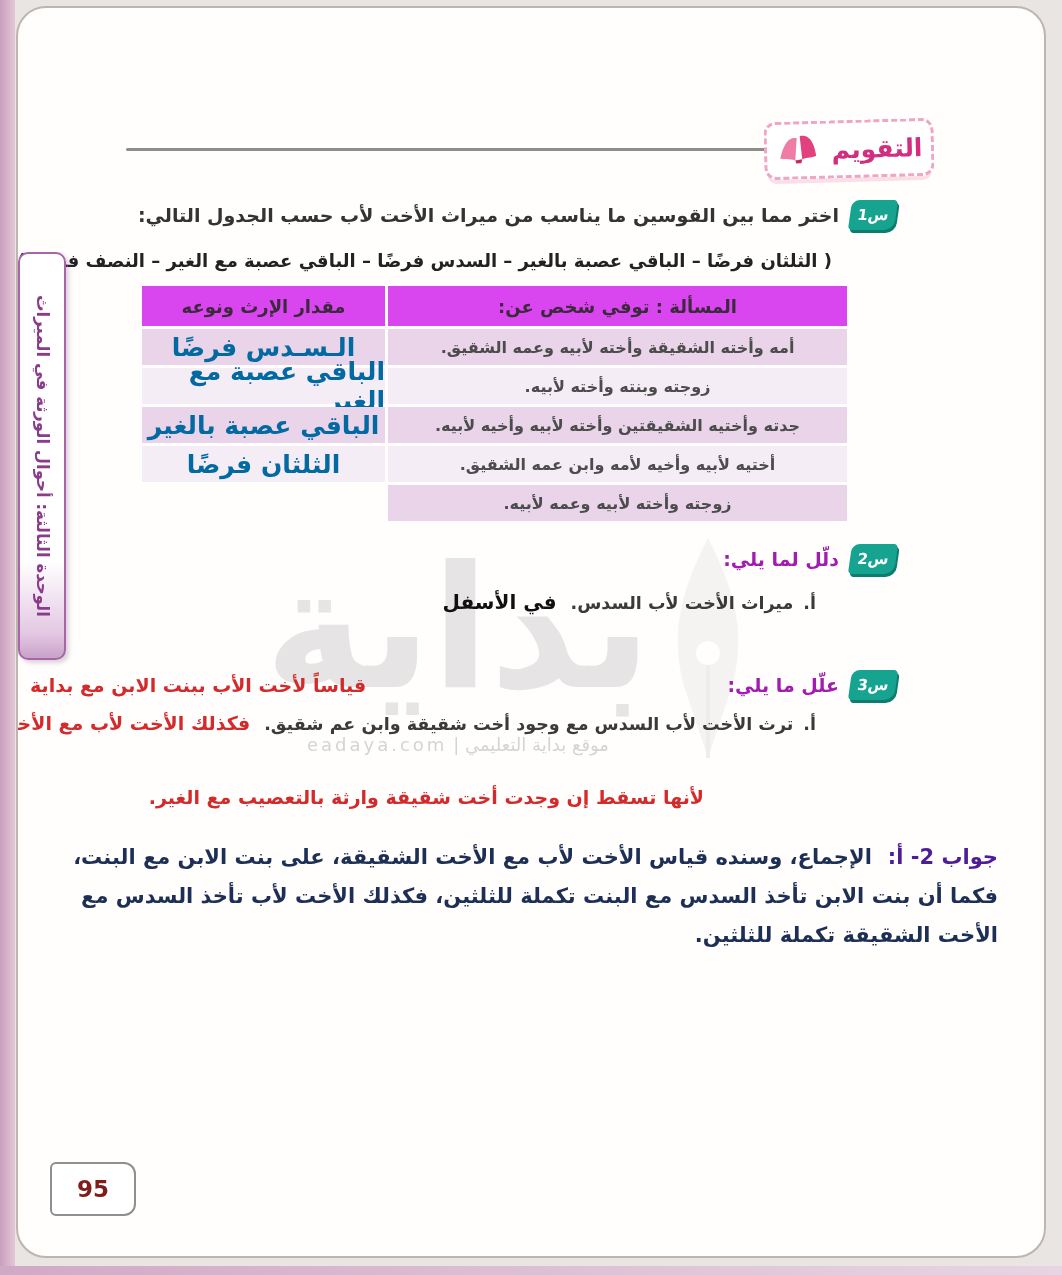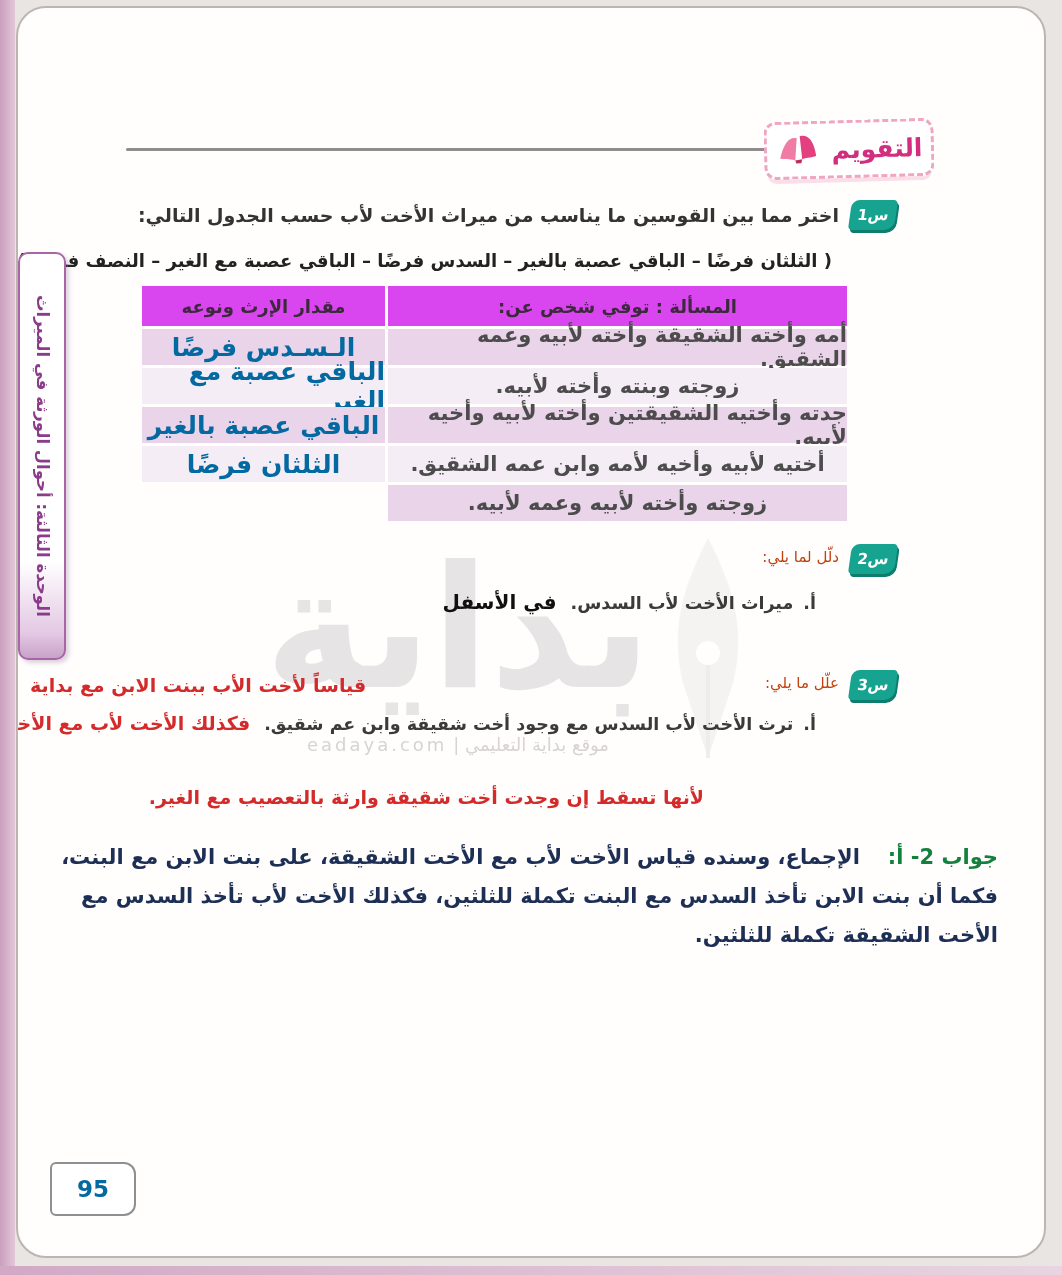--- a/index.html
+++ b/index.html
@@ -46,59 +46,59 @@
   .q1-options { position:absolute; right:212px; top:242px; color:#222;
     font-weight:700; font-size:18px; white-space:nowrap; }
 
   
   .irth-table { position:absolute; top:278px; left:124px; width:705px;
     display:grid; grid-template-columns:459px 243px;
     grid-template-rows:40px repeat(5,36px); gap:3px; direction:rtl; }
   .th { background:#d946ef; color:#3c2a3c; font-weight:800; font-size:18px;
     display:flex; align-items:center; justify-content:center; }
   .td { display:flex; align-items:center; justify-content:center; }
-  .td.case { color:#4c4c4c; font-weight:600; font-size:21px; }
+  .td.case { color:#4c4c4c; font-weight:600; font-size:16px; }
   .td.answer { color:#0369a1; font-weight:700; font-size:25px; }
   .dark { background:#e9d4e9; }
   .light { background:#f5edf5; }
 
   
-  .q-title { position:absolute; right:205px; color:#c2410c; font-weight:400; font-size:15px; white-space:nowrap; }
+  .q-title { position:absolute; right:205px; color:#a21caf; font-weight:700; font-size:19px; white-space:nowrap; }
   .t2 { top:540px; } .t3 { top:666px; }
   .q-item { position:absolute; right:228px; color:#3a3a3a; font-weight:700;
     font-size:17.5px; white-space:nowrap; }
   .i2a { top:582px; } .i2b { top:624px; } .i3a { top:704px; } .i3b { top:742px; }
   .itm-label { margin-left:10px; }
   .ans-dark { color:#101010; font-weight:800; font-size:20px; margin-right:14px; }
   .ans-quote { color:#141414; font-weight:800; font-size:19px; margin-right:12px; }
   .red { color:#d32b2b; font-weight:800; }
   .q3-note { position:absolute; left:12px; top:666px; font-size:19px; white-space:nowrap; }
   .i3a .red { font-size:19px; margin-right:14px; }
   .q3-final { position:absolute; right:340px; top:778px; font-size:19px; white-space:nowrap;margin-left:24px; }
 
   
   .solution { position:absolute; top:830px; right:46px; width:940px;
     text-align:right; font-size:21px; font-weight:800; line-height:39px;
     color:#1e2f55; }
-  .sol-label { color:#15803d; margin-left:28px; }
+  .sol-label { color:#4c1d95; margin-left:16px; }
 
   
   .unit-tab { position:absolute; left:18px; top:252px; width:48px; height:408px;
     background:linear-gradient(to bottom,#ffffff 76%,#e3c8e3 94%,#c9a2c9);
     border:2px solid #a866a8; border-radius:10px; z-index:6;
     box-shadow:3px 3px 4px rgba(120,80,120,.25);
     display:flex; align-items:center; justify-content:center; }
   .unit-tab-label { writing-mode:vertical-rl; color:#8a3c8a; font-weight:700;
     font-size:16.5px; letter-spacing:1px; white-space:nowrap; }
 
   
   .page-num-box { position:absolute; left:50px; top:1162px; width:86px; height:54px;
     background:#fff; border:2px solid #8f8f8f; border-radius:6px 12px 12px 6px;
     display:flex; align-items:center; justify-content:center;
-    font-size:23px; font-weight:700; color:#0369a1; z-index:6; }
+    font-size:23px; font-weight:700; color:#7f1d1d; z-index:6; }
 </style>
 </head>
 <body>
 
 <div class="spine"></div>
 <div class="bottom-edge"></div>
 
 <div class="page">
 
   <div class="watermark">

